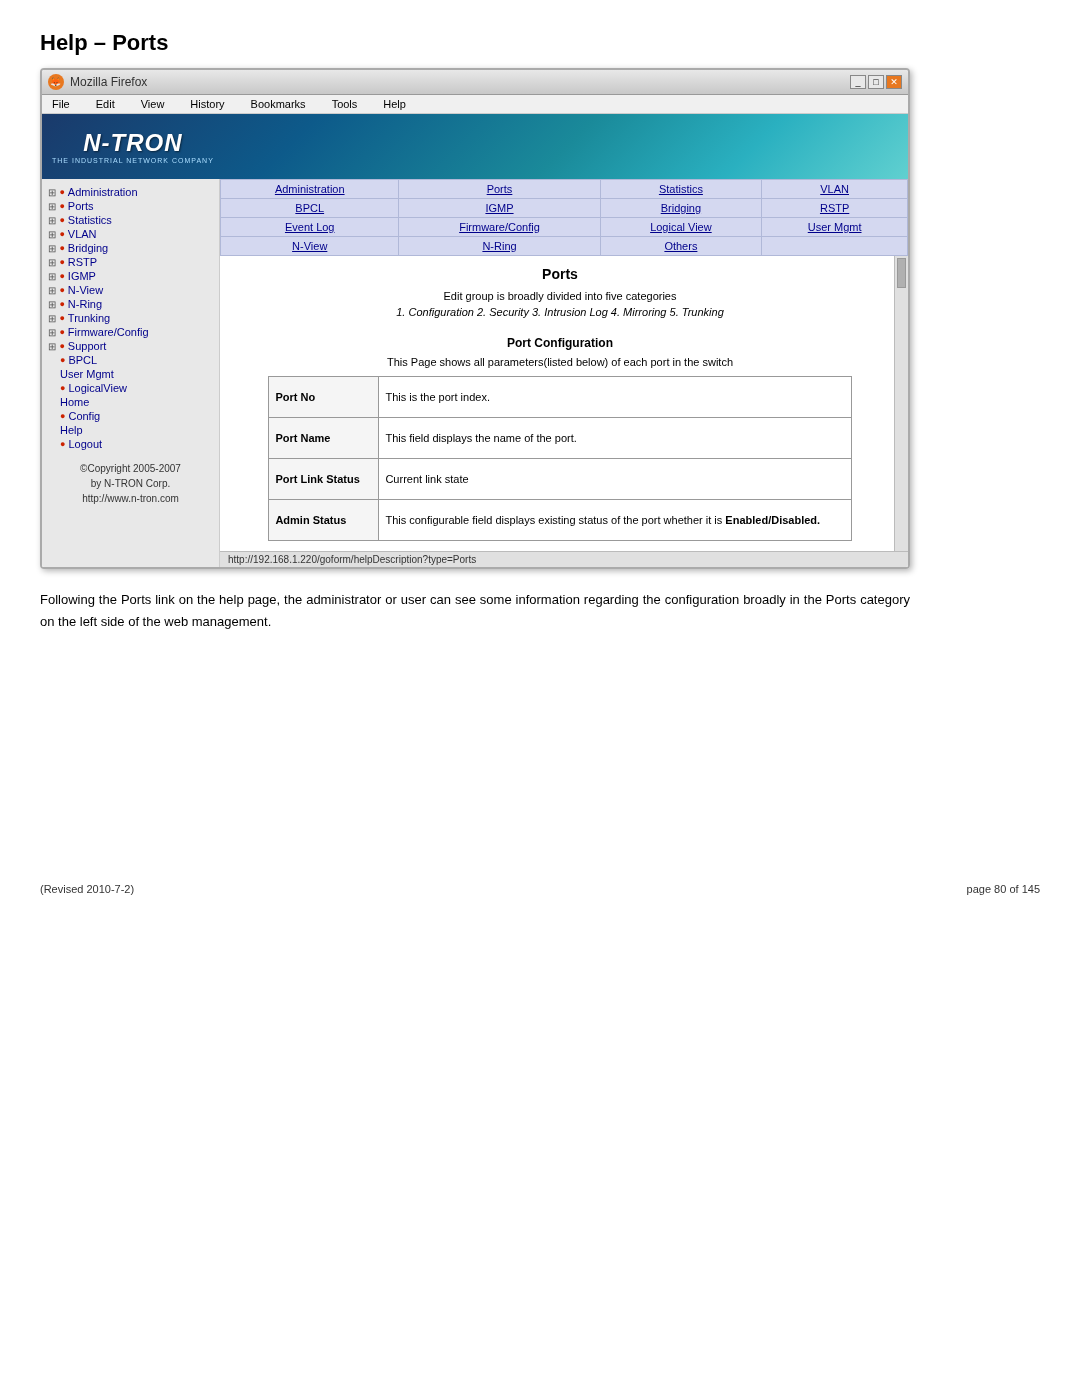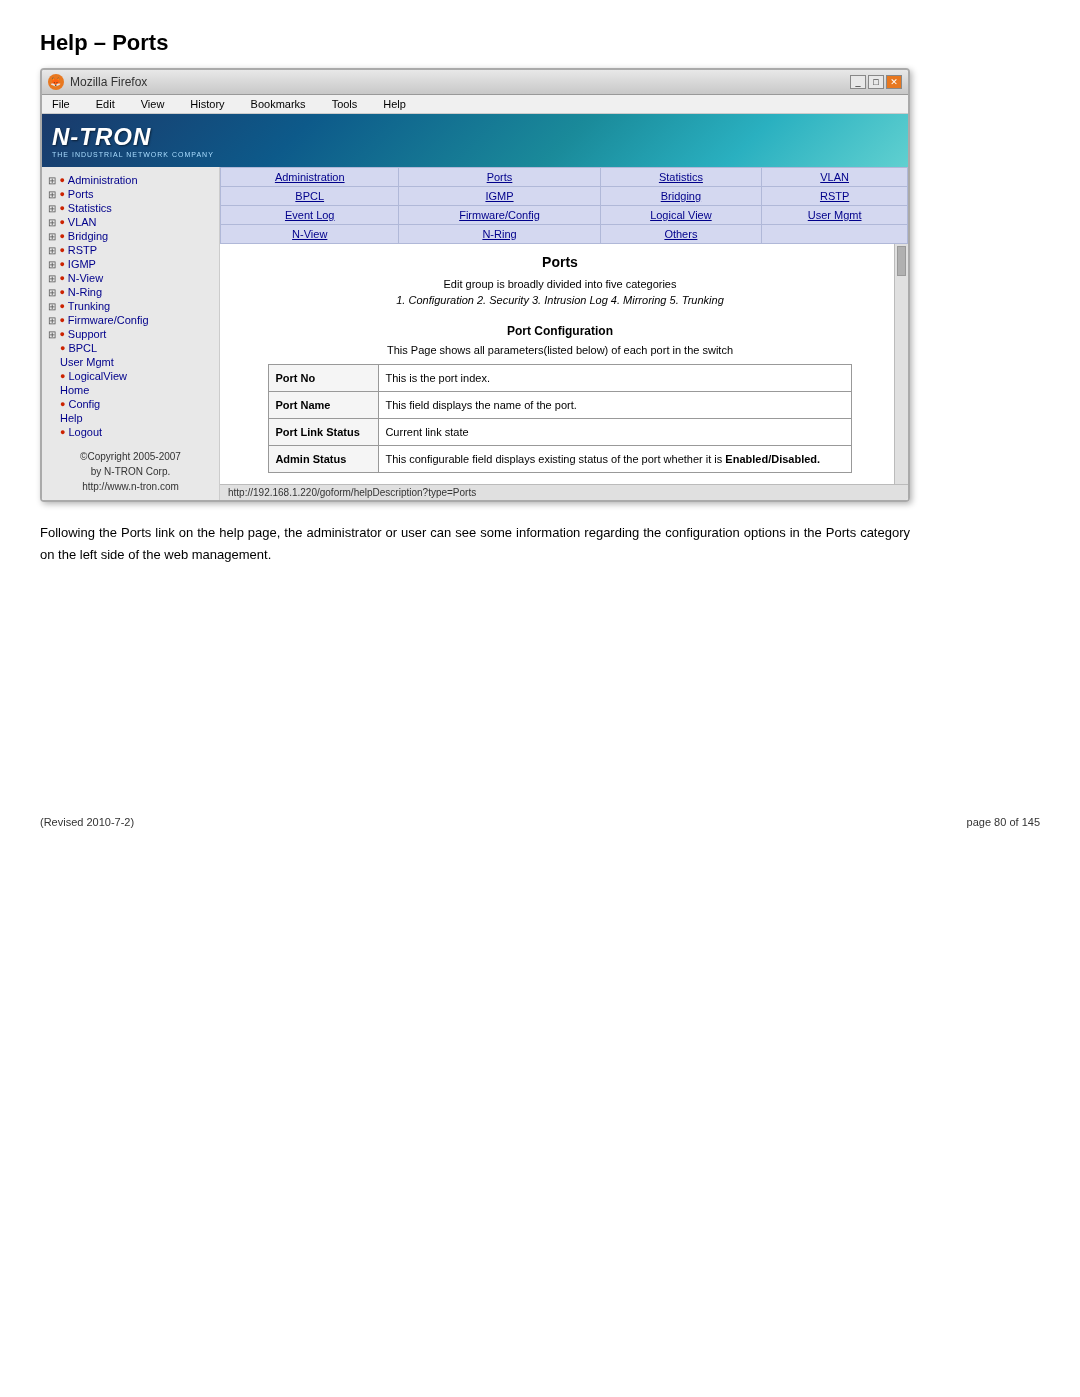--- a/index.html
+++ b/index.html
@@ -81,24 +81,25 @@
     .menu-item {
       font-size: 11px;
       color: #000;
       cursor: pointer;
       padding: 1px 2px;
     }
 
     
     .browser-banner {
       background: linear-gradient(135deg, #1a3a6b 0%, #0d5a8a 30%, #1a8a9a 60%, #2ab0c0 80%, #60d0d0 100%);
-      height: 53px;
+      height: 65px;
       display: flex;
       align-items: center;
       padding: 6px 10px;
+      text-align: center;
     }
     .ntron-logo {
       display: flex;
       flex-direction: column;
     }
     .ntron-logo-text {
       font-size: 24px;
       font-weight: 900;
       color: white;
       font-style: italic;
@@ -221,21 +222,21 @@
     }
 
     .port-table {
       width: 90%;
       margin: 0 auto;
       border-collapse: collapse;
       font-size: 11px;
     }
     .port-table td {
       border: 1px solid #999;
-      padding: 7px 6px;
+      padding: 14px 6px;
       vertical-align: top;
     }
     .port-table .col-name {
       font-weight: bold;
       white-space: nowrap;
       background: #f5f5f5;
       width: 110px;
     }
 
     
@@ -482,20 +483,20 @@
         </div>
 
         <div class="browser-statusbar">
           <span>http://192.168.1.220/goform/helpDescription?type=Ports</span>
         </div>
 
       </div>
     </div>
   </div>
 
-  <div class="body-paragraph">Following the Ports link on the help page, the administrator or user can see some information regarding the configuration options in the Ports category on the left side of the web management.</div>
+  <div class="body-paragraph">Following the Ports link on the help page, the administrator or user can see some information regarding the configuration broadly in the Ports category on the left side of the web management.</div>
 
   <div class="page-footer">
     <span>(Revised 2010-7-2)</span>
     <span>page 80 of 145</span>
   </div>
 
 </div>
 
 </body></html>

